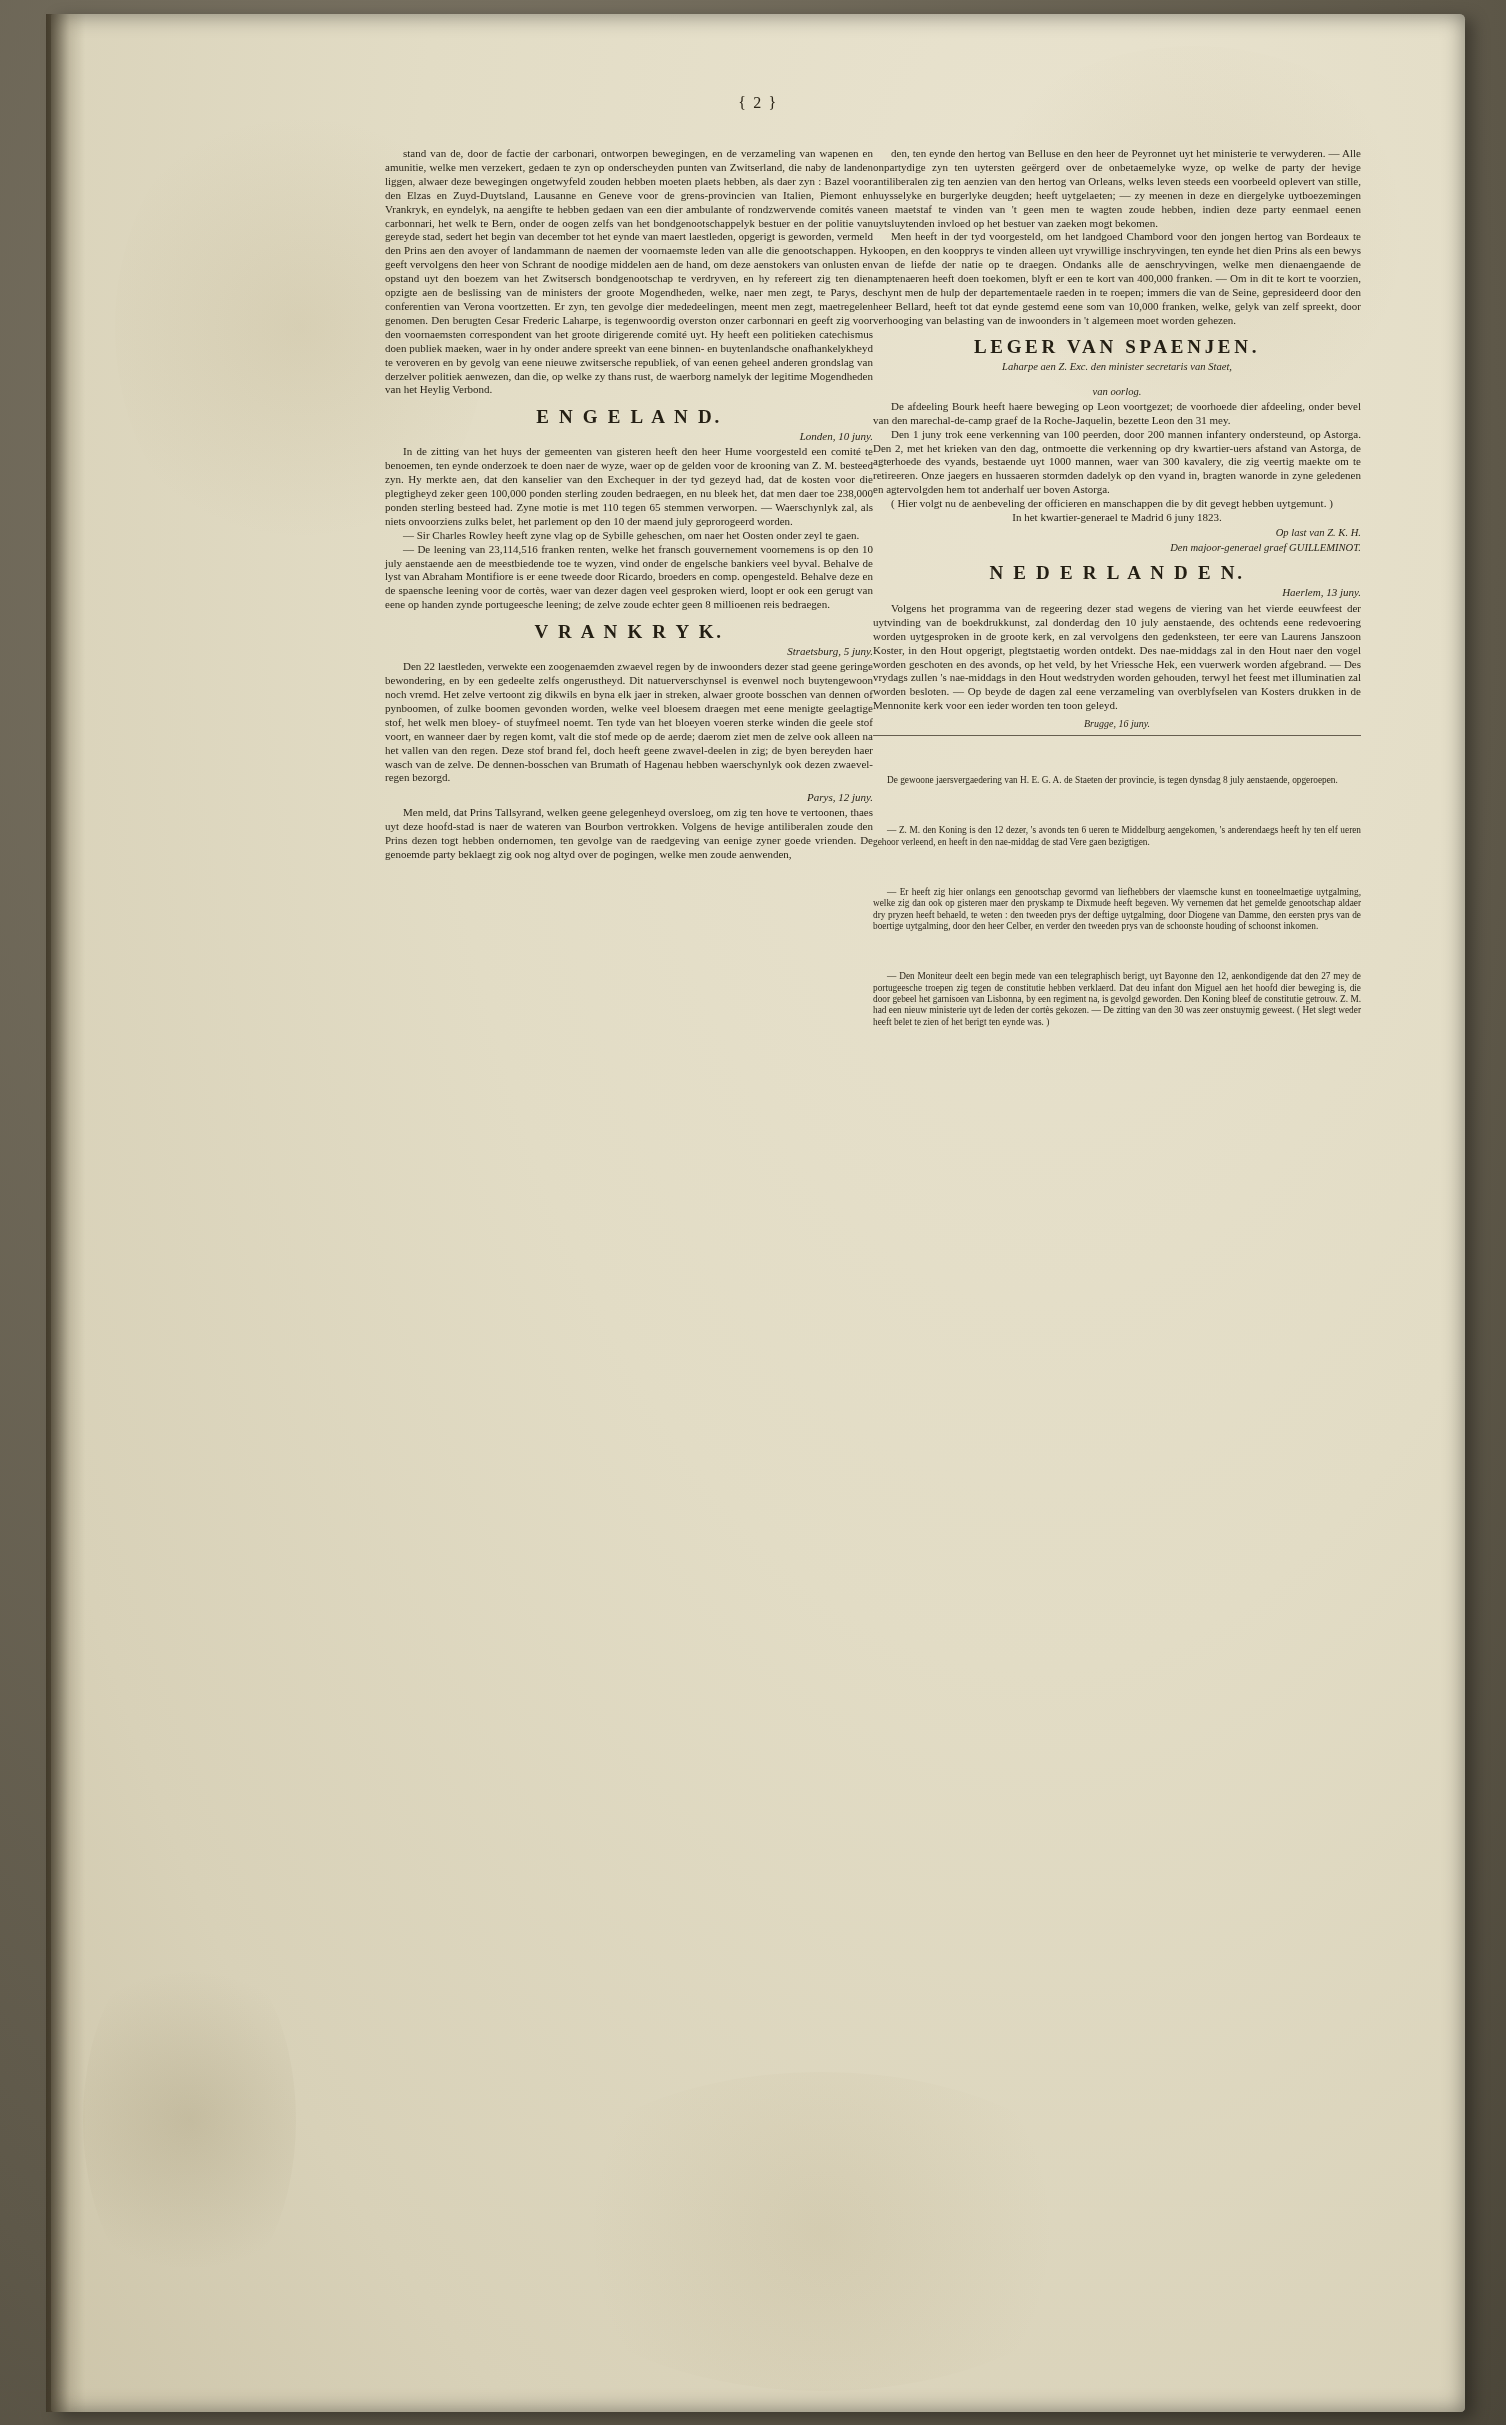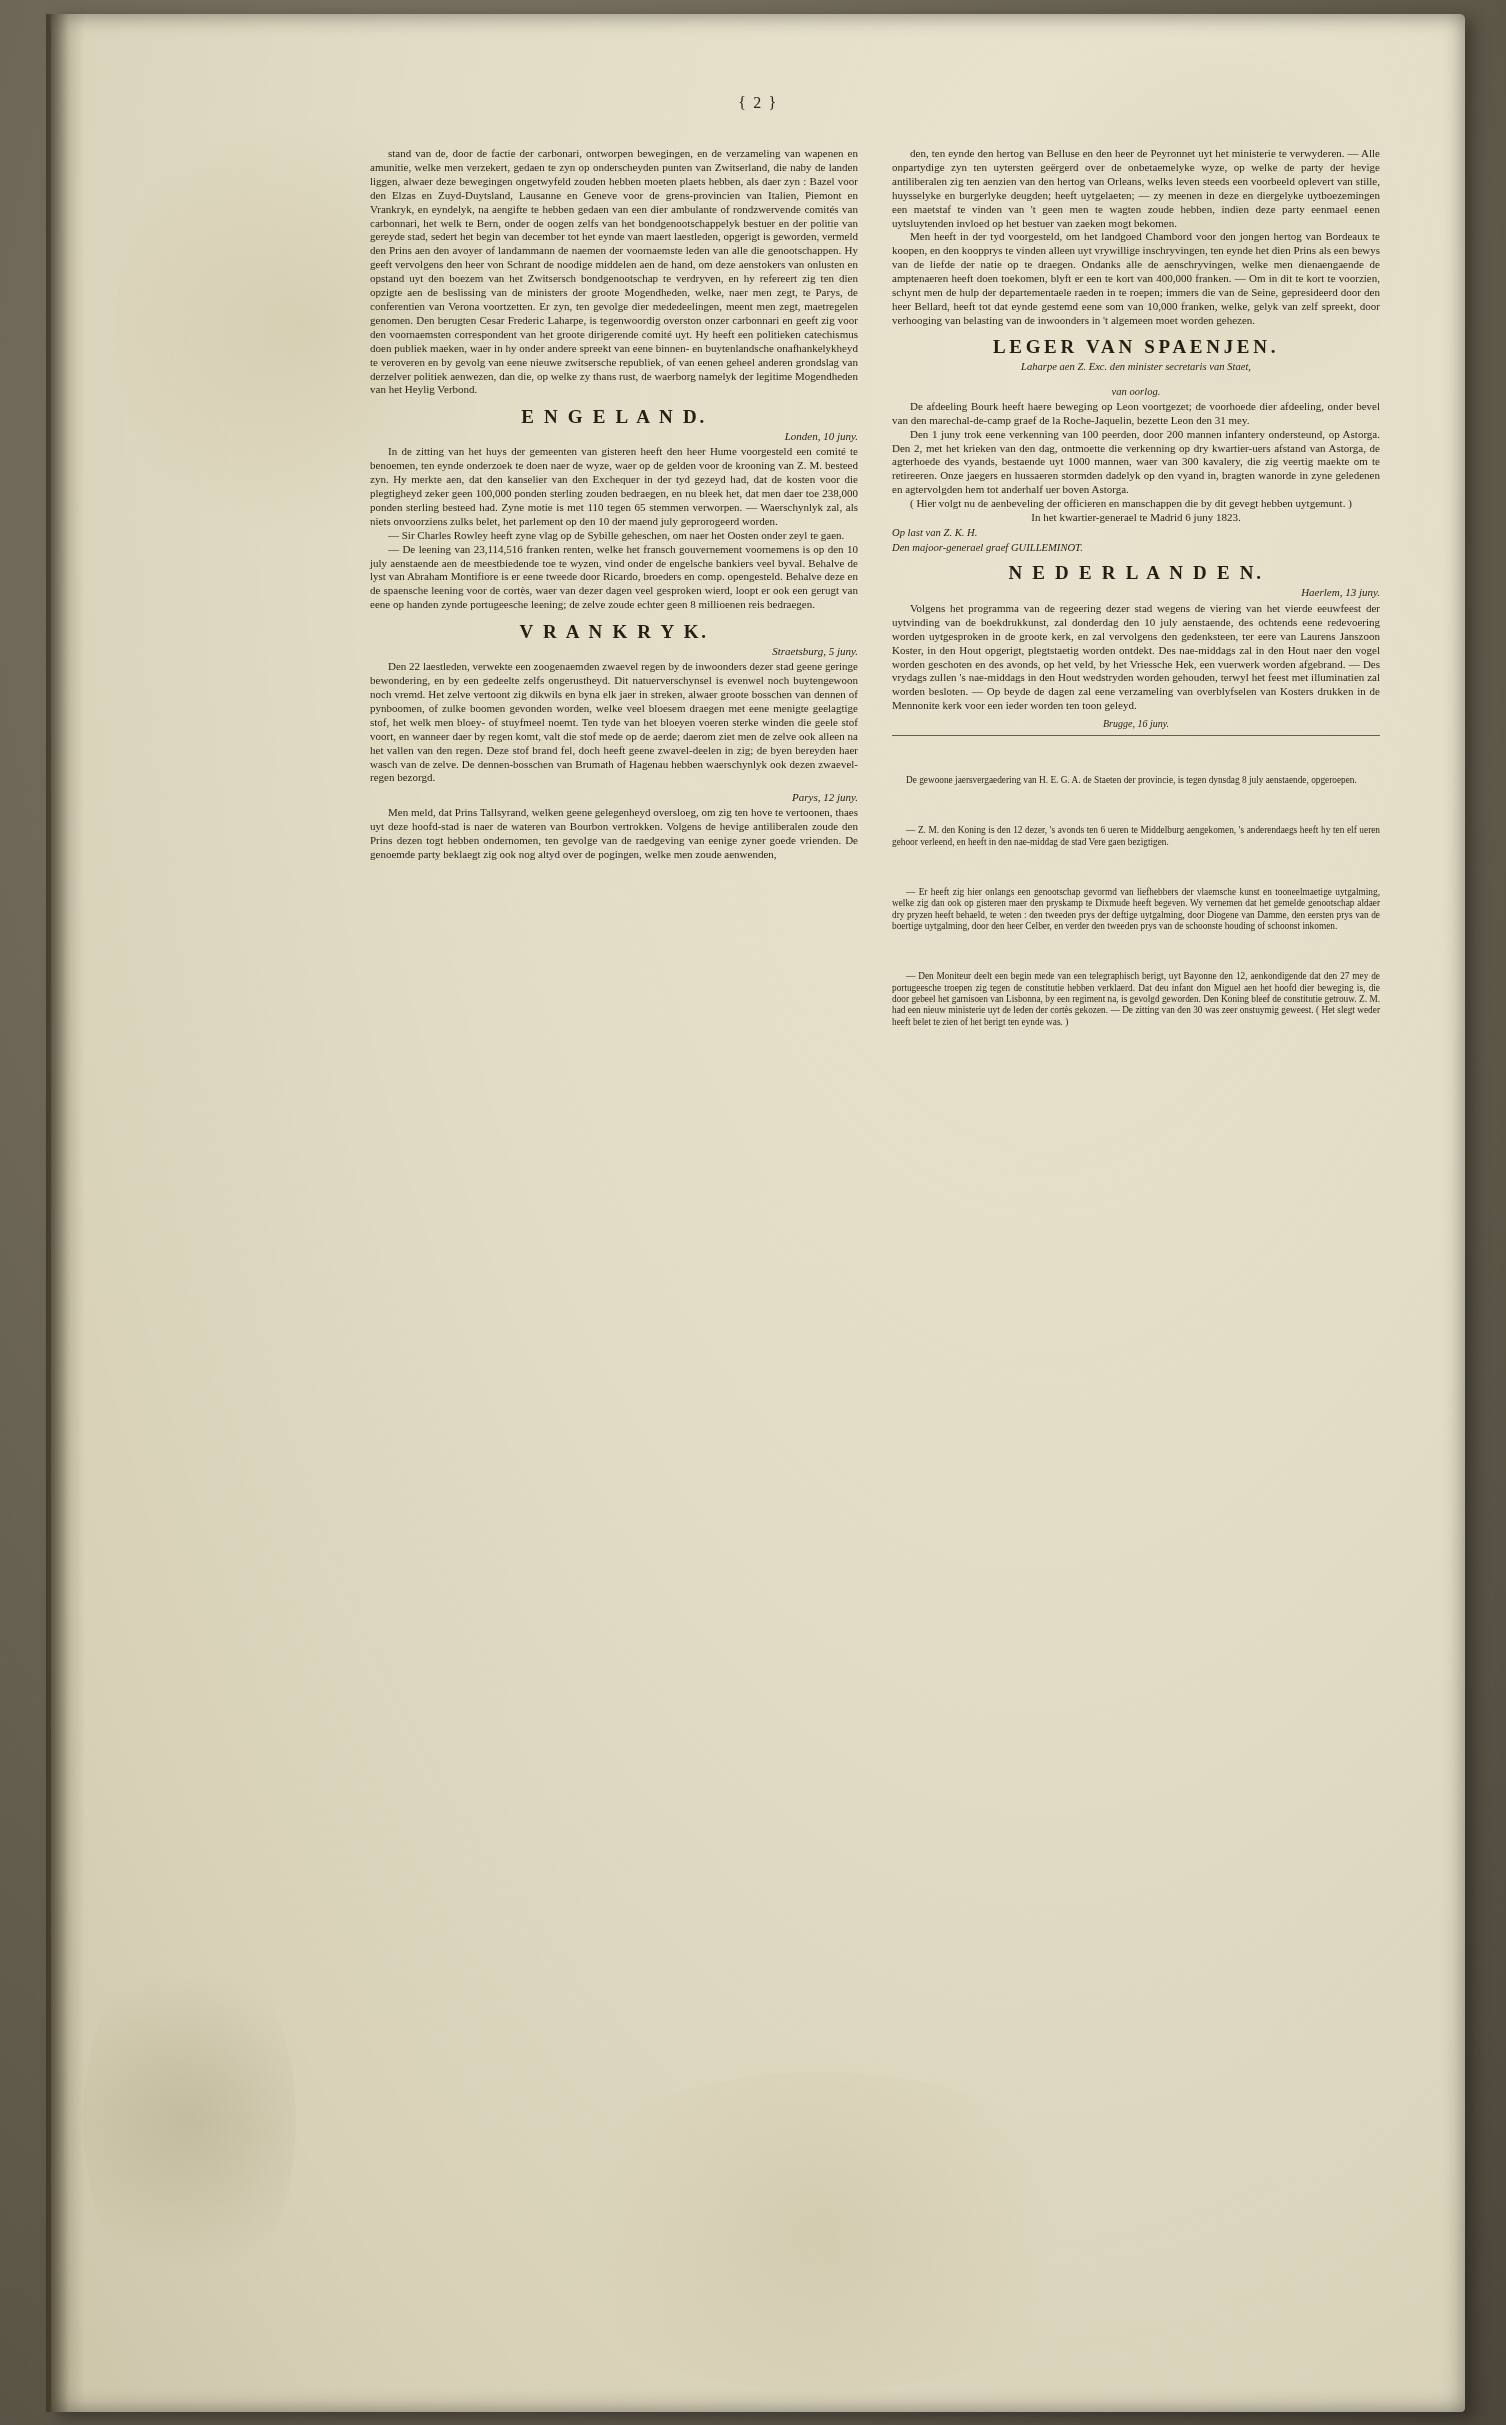--- a/index.html
+++ b/index.html
@@ -62,26 +62,25 @@
     width: 100%;
     text-align: center;
     font-size: 16px;
     letter-spacing: 1.6px;
     color: #2c2619;
   }
 
   
   #body {
     position: absolute;
-    left: 319px;
+    left: 334px;
     top: 133px;
     width: 1010px;
     height: 2222px;
     display: flex;
-    gap: 34px;
     color: #241f14;
   }
   .col {
     width: 488px;
     font-size: 11px;
     line-height: 1.265;
     text-align: justify;
     text-justify: inter-word;
     hyphens: manual;
   }
@@ -109,21 +108,21 @@
   }
   .subhead-italic {
     text-align: center;
     font-style: italic;
     font-size: 10.6px;
     margin: 2.1px 0 1.1px 0;
     line-height: 1.2;
   }
   .subhead-italic .ln2 { display: block; text-align: center; margin-top: 12px; }
   .center-line {
-    text-align: left;
+    text-align: right;
     font-style: italic;
     font-size: 10.6px;
     margin: 1.1px 0;
   }
   .rule {
     width: 100%;
     height: 0.5px;
     background: #3a3226;
     margin: 4.3px 0 4.3px 0;
     opacity: 0.75;

